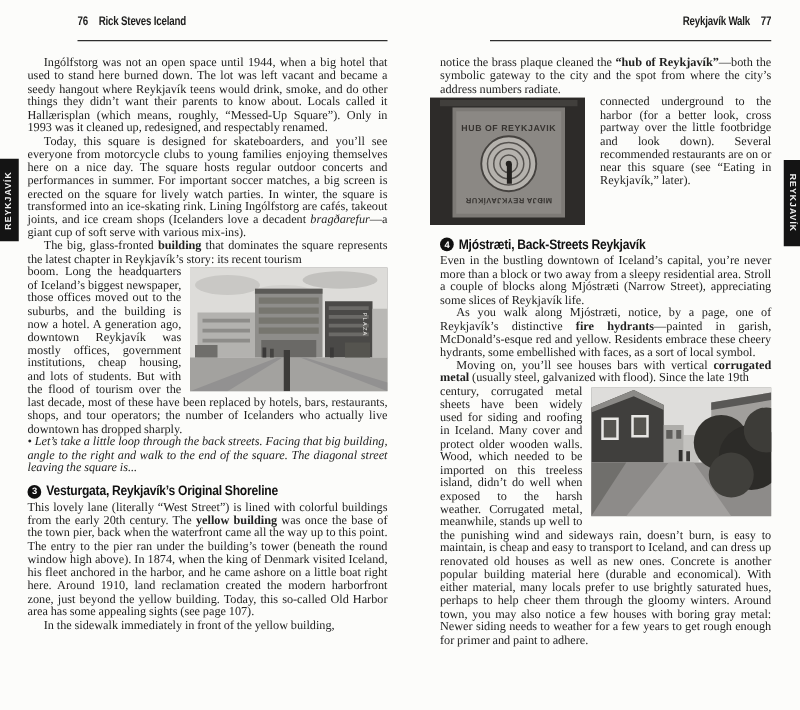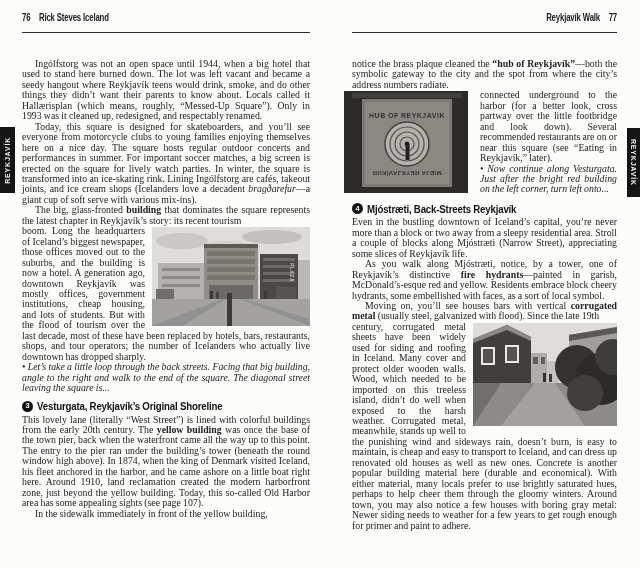--- a/index.html
+++ b/index.html
@@ -6,30 +6,30 @@
   body{
     width:640px;height:568px;position:relative;overflow:hidden;
     background:#fcfcfa;color:#222;
     font-family:"Liberation Serif",serif;
     -webkit-font-smoothing:antialiased;
   }
   .page{position:absolute;top:12px;}
   .page-left{left:22px;width:288px;}
   .page-right{left:352px;width:265px;}
 
-  .hdr{border-bottom:1.6px solid #2e2e2e;padding-bottom:5px;height:15px;}
+  .hdr{border-bottom:1.6px solid #2e2e2e;padding-bottom:5px;height:15px;margin-left:40px;}
   .hdr-text{
     display:flex;align-items:baseline;gap:11px;
     font-family:"Liberation Sans",sans-serif;font-weight:700;font-size:10px;
     letter-spacing:-0.2px;color:#1c1c1c;white-space:nowrap;
   }
   .hdr-left .hdr-text{transform:scaleX(0.78);transform-origin:left center;}
   .hdr-right .hdr-text{justify-content:flex-end;transform:scaleX(0.78);transform-origin:right center;}
 
-  .bodytext{margin-top:26px;font-size:9.8px;line-height:10.45px;text-align:justify;word-spacing:-0.2px;}
+  .bodytext{margin-top:13px;font-size:9.8px;line-height:10.45px;text-align:justify;word-spacing:-0.2px;}
   p{margin:0;}
   .ind{text-indent:13px;}
   .dir{font-style:italic;}
   b{font-weight:700;}
   i{}
 
   h2{
     display:flex;align-items:center;gap:4px;
     margin:7px 0 3px 0;
     font-family:"Liberation Sans",sans-serif;font-weight:700;font-size:11px;
@@ -151,31 +151,30 @@
           <circle cx="63" cy="53" r="22" fill="#b5b2ad" stroke="#45423f" stroke-width="1.5"></circle>
           <circle cx="63" cy="53" r="17" fill="none" stroke="#55524f" stroke-width="1.2"></circle>
           <circle cx="63" cy="53" r="12" fill="none" stroke="#55524f" stroke-width="1.2"></circle>
           <circle cx="63" cy="53" r="7" fill="none" stroke="#55524f" stroke-width="1.2"></circle>
           <rect x="61.5" y="53" width="4" height="16" fill="#23211f"></rect>
           <circle cx="63" cy="53" r="2.4" fill="#23211f"></circle>
           <text x="63" y="85" text-anchor="middle" font-family="Liberation Sans, sans-serif" font-weight="bold" font-size="6" letter-spacing="0.4" fill="#35322f" transform="rotate(180 63 82.5)">MIÐJA REYKJAVÍKUR</text>
         </svg>
       </figure>
       <p><span>connected underground to the harbor (for a better look, cross partway over the little footbridge and look down). Several recommended restaurants are on or near this square (see “Eating in Reykjavík,” later).</span></p>
-      <p class="dir"><span>• Now continue along Vesturgata. Just after the bright red building on the left corner, turn left onto...</span></p>
     </div>
 
     <h2>
       <span class="h-num">4</span>
       <span class="h-label">Mjóstræti, Back-Streets Reykjavík</span>
     </h2>
 
     <p><span>Even in the bustling downtown of Iceland’s capital, you’re never more than a block or two away from a sleepy residential area. Stroll a couple of blocks along Mjóstræti (Narrow Street), appreciating some slices of Reykjavík life.</span></p>
 
-    <p class="ind"><span>As you walk along Mjóstræti, notice, by a tower, one of Reykjavík’s distinctive </span><b>fire hydrants</b><span>—painted in garish, McDonald’s-esque red and yellow. Residents embrace block cheery hydrants, some embellished with faces, as a sort of local symbol.</span></p>
+    <p class="ind"><span>As you walk along Mjóstræti, notice, by a page, one of Reykjavík’s distinctive </span><b>fire hydrants</b><span>—painted in garish, McDonald’s-esque red and yellow. Residents embrace these cheery hydrants, some embellished with faces, as a sort of local symbol.</span></p>
 
     <p class="ind"><span>Moving on, you’ll see houses bars with vertical </span><b>corrugated metal</b><span> (usually steel, galvanized with flood). Since the late 19th</span></p>
 
     <div class="wb">
       <figure class="fr">
         <svg width="144" height="103" viewBox="0 0 144 103">
           <rect x="0" y="0" width="144" height="103" fill="#dedddb"></rect>
           <polygon points="0,16 34,2 58,14 58,60 0,60" fill="#403f3d"></polygon>
           <polygon points="0,16 34,2 58,14 58,18 34,7 0,20" fill="#8b8a87"></polygon>
           <rect x="8" y="24" width="14" height="18" fill="#e8e7e4"></rect>

